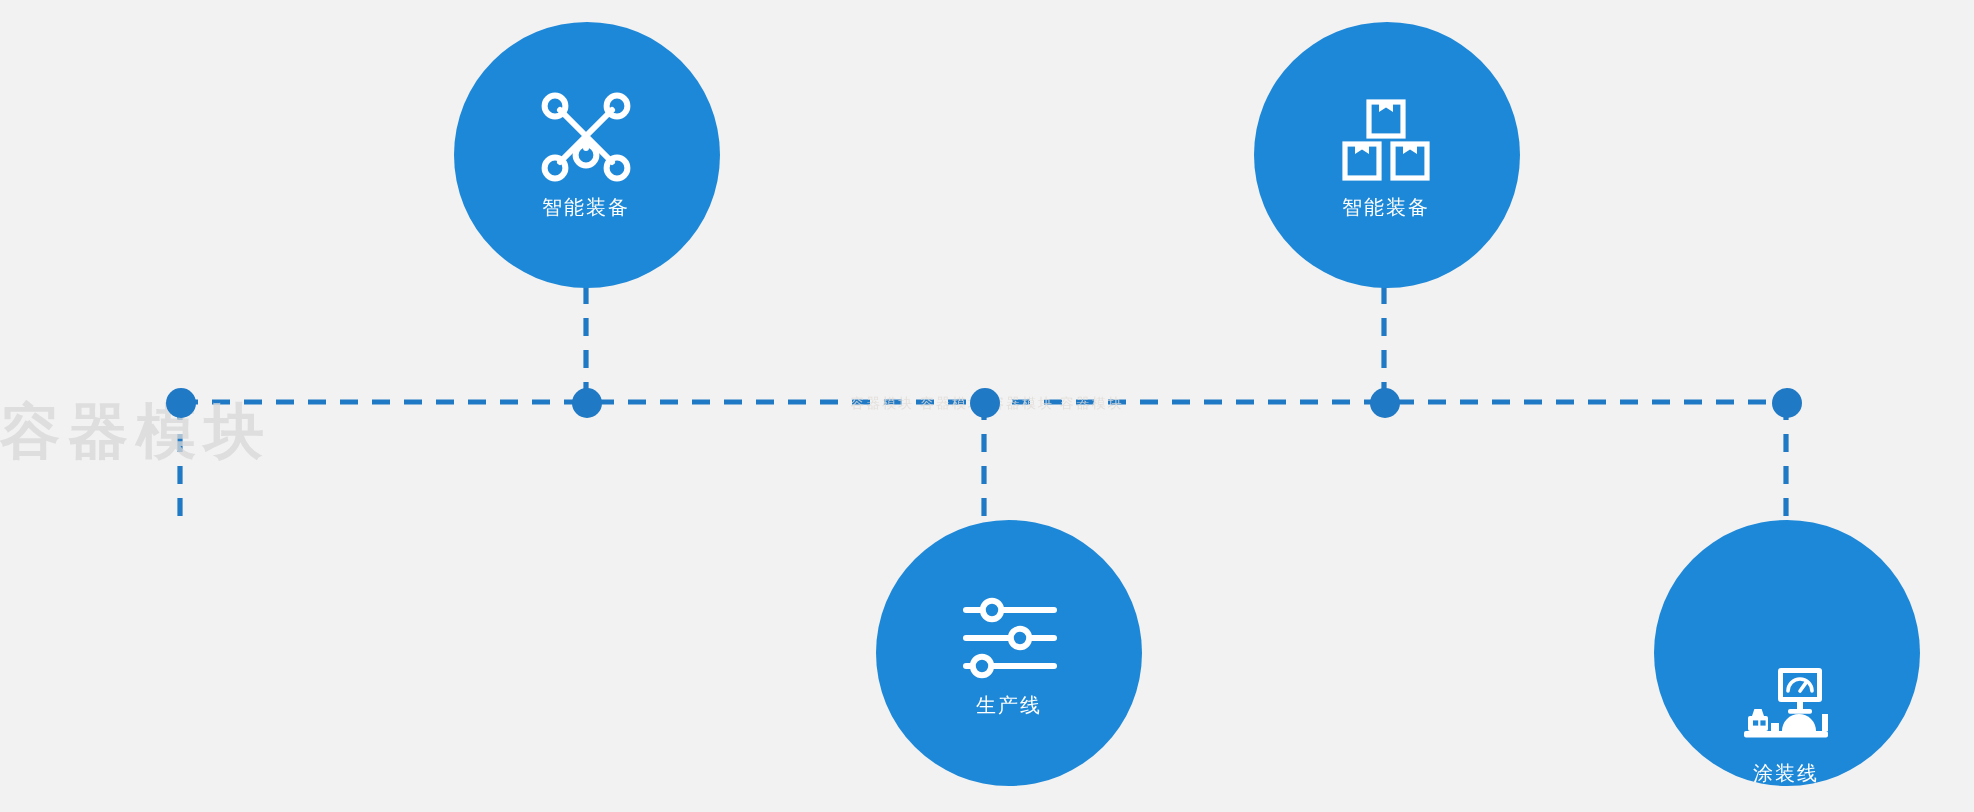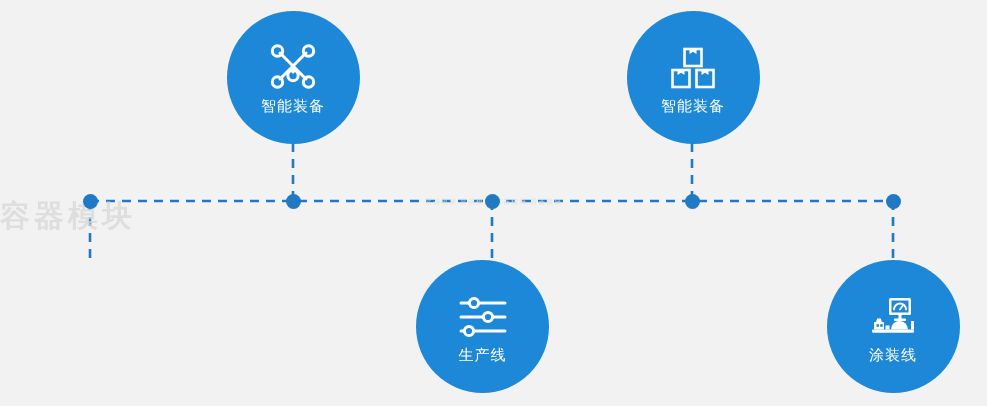--- a/index.html
+++ b/index.html
@@ -63,21 +63,21 @@
     cursor: pointer;
   }
   .node .glyph {
     width: 52px;
     height: 52px;
     display: block;
     margin-bottom: 4px;
   }
   .node .caption {
     color: #ffffff;
-    font-size: 15px;
+    font-size: 10px;
     letter-spacing: 1px;
     line-height: 1;
     white-space: nowrap;
   }
   .dot {
     position: absolute;
     width: 15px;
     height: 15px;
     margin-left: -7.5px;
     margin-top: -7.5px;
@@ -135,37 +135,37 @@
         <rect x="5.5" y="28" width="17" height="17"></rect>
         <path d="M10.5 28 v5 l3.5 -2.2 l3.5 2.2 v-5" fill="#ffffff" stroke="none"></path>
         <rect x="29.5" y="28" width="17" height="17"></rect>
         <path d="M34.5 28 v5 l3.5 -2.2 l3.5 2.2 v-5" fill="#ffffff" stroke="none"></path>
       </g>
     </svg>
     <span class="caption">智能装备</span>
   </div>
 
 
-  <div class="node" style="left:416px; top:259.5px;">
+  <div class="node" style="left:438px; top:259.5px;">
     <svg class="glyph" viewBox="0 0 52 52">
       <g stroke="#ffffff" stroke-width="3" fill="none" stroke-linecap="round">
         <line x1="4" y1="12" x2="48" y2="12"></line>
         <line x1="4" y1="26" x2="48" y2="26"></line>
         <line x1="4" y1="40" x2="48" y2="40"></line>
       </g>
       <g stroke="#ffffff" stroke-width="3" fill="#1e88d8">
         <circle cx="17" cy="12" r="4.6"></circle>
         <circle cx="31" cy="26" r="4.6"></circle>
         <circle cx="12" cy="40" r="4.6"></circle>
       </g>
     </svg>
     <span class="caption">生产线</span>
   </div>
 
-  <div class="node" style="left:826.5px; top:259.5px;">
+  <div class="node" style="left:826.5px; top:259.5px;justify-content:flex-end;">
     <svg class="glyph" viewBox="0 0 52 52">
       <g fill="#ffffff">
         <rect x="22" y="7" width="22" height="17" rx="1.5"></rect>
         <rect x="31.5" y="24" width="3" height="4"></rect>
         <rect x="27" y="27.5" width="12" height="2.4" rx="1"></rect>
         <rect x="5" y="38.5" width="42" height="3.2" rx="1"></rect>
         <path d="M24 38.5 a8.5 8.5 0 0 1 17 0 z"></path>
         <rect x="7" y="31" width="10" height="7.5" rx="1"></rect>
         <path d="M9 31 h6 l-1.2 -3.5 h-3.6 z"></path>
         <rect x="18.5" y="34.5" width="4" height="4"></rect>

